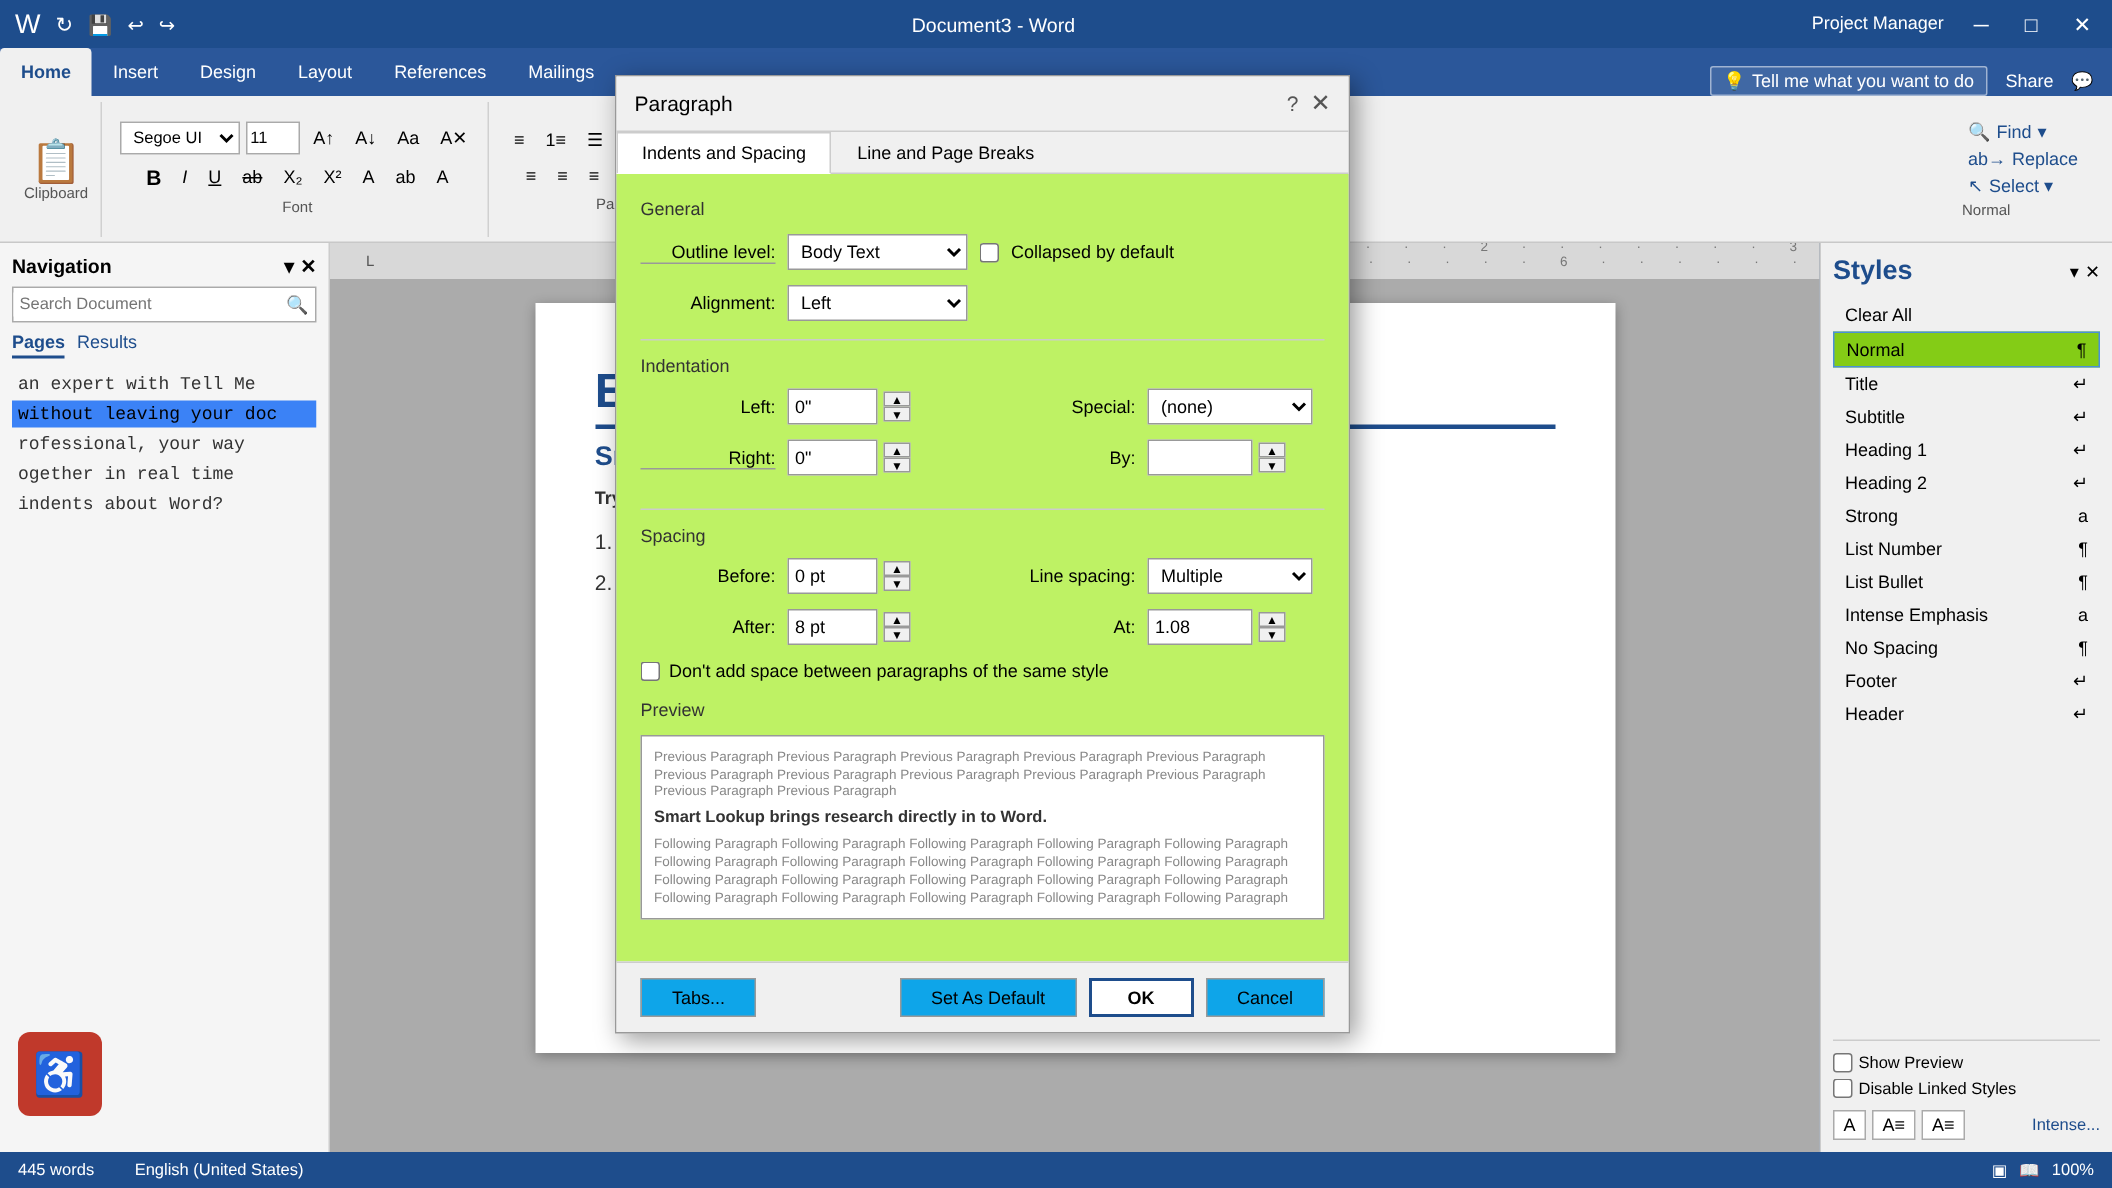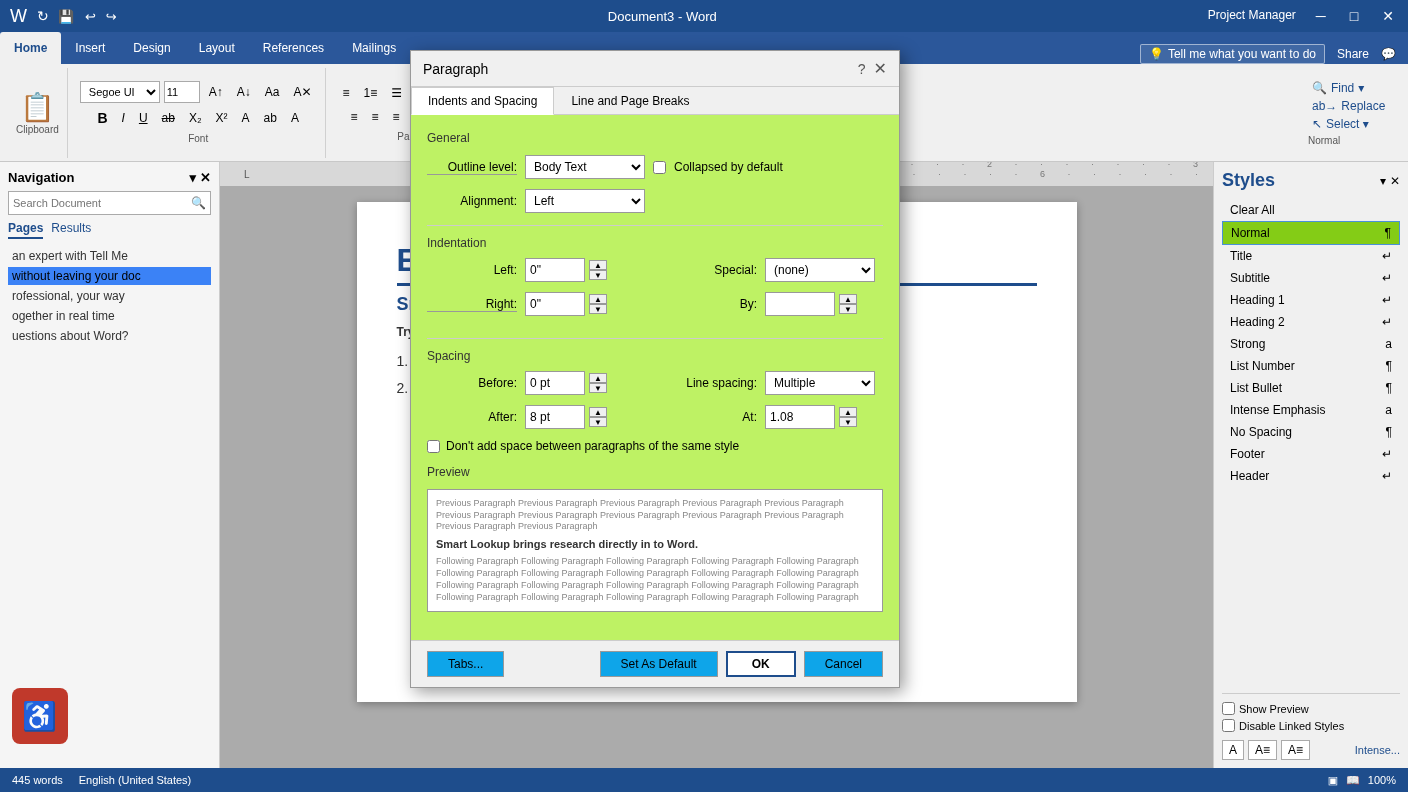--- a/index.html
+++ b/index.html
@@ -118,21 +118,21 @@
       display: flex;
       flex-direction: column;
       padding: 8px;
     }
     .nav-panel-title { font-weight: bold; font-size: 13px; margin-bottom: 6px; display: flex; justify-content: space-between; align-items: center; }
     .nav-search { display: flex; align-items: center; border: 1px solid #aaa; background: white; height: 24px; margin-bottom: 6px; }
     .nav-search input { border: none; outline: none; flex: 1; padding: 2px 4px; font-size: 11px; }
     .nav-tabs { display: flex; gap: 8px; margin-bottom: 8px; }
     .nav-tab { font-size: 12px; color: #1e4d8c; cursor: pointer; border-bottom: 2px solid transparent; padding-bottom: 2px; }
     .nav-tab.active { border-bottom: 2px solid #1e4d8c; font-weight: bold; }
-    .nav-items { display: flex; flex-direction: column; gap: 2px; overflow-y: auto; }
+    .nav-items { display: flex; flex-direction: column; gap: 2px; overflow-y: auto; font-family: Liberation Mono, monospace; }
     .nav-item { font-size: 12px; padding: 2px 4px; cursor: pointer; }
     .nav-item.selected { background: #3b82f6; }
     .nav-item.normal { font-size: 12px; color: #333; }
 
     
     .doc-area {
       flex: 1;
       background: #ababab;
       overflow: hidden;
       position: relative;
@@ -183,21 +183,21 @@
 
     
     .status-bar {
       height: 24px;
       background: #1e4d8c;
       display: flex;
       align-items: center;
       padding: 0 12px;
       color: white;
       font-size: 11px;
-      gap: 16px;
+      gap: 27px;
     }
     .status-right { margin-left: auto; display: flex; align-items: center; gap: 8px; }
 
     
     .dialog-overlay {
       position: absolute;
       top: 0; left: 0; right: 0; bottom: 0;
       z-index: 100;
     }
     .dialog {
@@ -481,21 +481,21 @@
     </div>
     <div class="nav-tabs">
       <div class="nav-tab active">Pages</div>
       <div class="nav-tab">Results</div>
     </div>
     <div class="nav-items">
       <div class="nav-item normal">an expert with Tell Me</div>
       <div class="nav-item selected">without leaving your doc</div>
       <div class="nav-item normal">rofessional, your way</div>
       <div class="nav-item normal">ogether in real time</div>
-      <div class="nav-item normal">uestions about Word?</div>
+      <div class="nav-item normal">indents about Word?</div>
     </div>
   </div>
 
   <div class="doc-area">
 
     <div class="doc-ruler">
       <span style="margin-left:20px;">L</span>
       <span style="margin-left:200px; flex:1; font-size:9px; color:#777; letter-spacing:10px;">· · · · · · · · · · · · · 1 · · · · · · · 2 · · · · · · · 3 · · · · · · · 4 · · · · · · · 5 · · · · · · · 6 · · · · · · · 7</span>
     </div>
 

